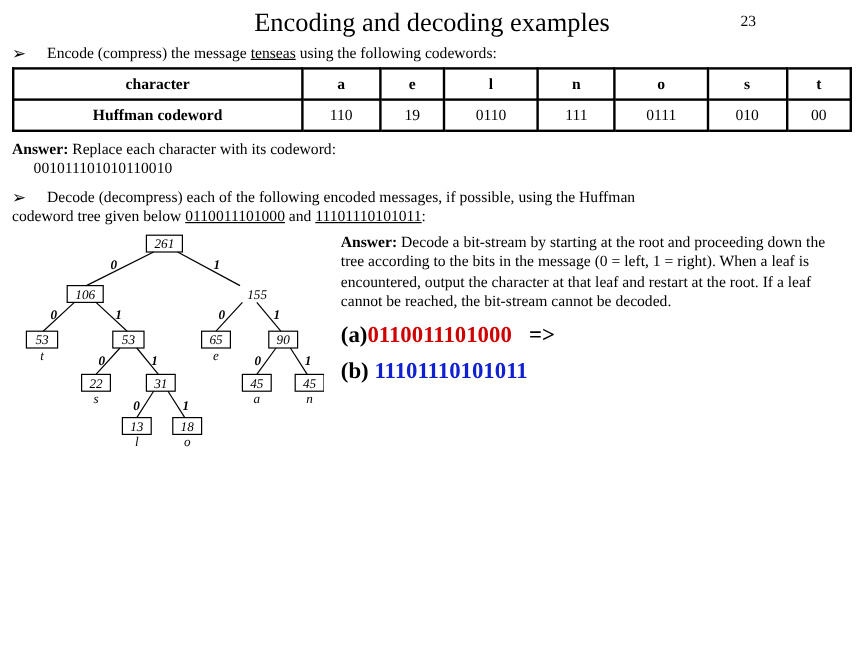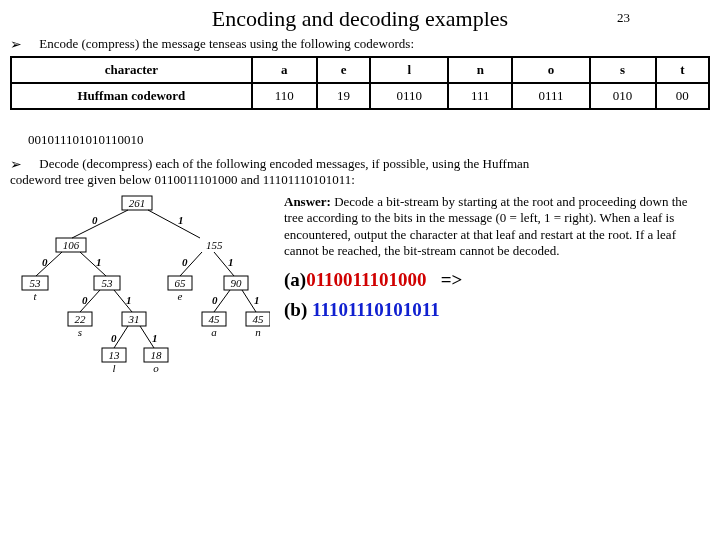--- a/index.html
+++ b/index.html
@@ -33,21 +33,21 @@
   .arrow-bullet {
     font-family: Arial, sans-serif;
     display: inline-block;
     width: 26px;
     vertical-align: top;
     font-size: 14px;
   }
   .bullet-text {
     display: inline;
   }
-  .uword { }
+  .uword { text-decoration: underline; }
   table.codeword {
     border-collapse: collapse;
     width: 100%;
     margin: 2px 0 6px 0;
   }
   table.codeword th, table.codeword td {
     border: 2px solid #000;
     padding: 4px 6px;
     text-align: center;
     font-weight: normal;
@@ -119,21 +119,21 @@
     <td>0110</td>
     <td>111</td>
     <td>0111</td>
     <td>010</td>
     <td>00</td>
   </tr>
 </tbody>
   </table>
 
 <div class="answer-block">
-  <br>
+  <span><b>Answer:</b><span> Replace each character with its codeword:</span></span><br>
   <span class="indent">001011101010110010</span>
 </div>
 
 <div class="bullet-row">
   <span class="arrow-bullet">➢</span>
   <span class="bullet-text">
     <span>Decode (decompress) each of the following encoded messages, if possible, using the Huffman</span><br>
     <span style="margin-left:0;"><span>codeword tree given below </span><span class="uword">0110011101000</span><span> and </span><span class="uword">11101110101011</span><span>:</span></span>
   </span>
 </div>

